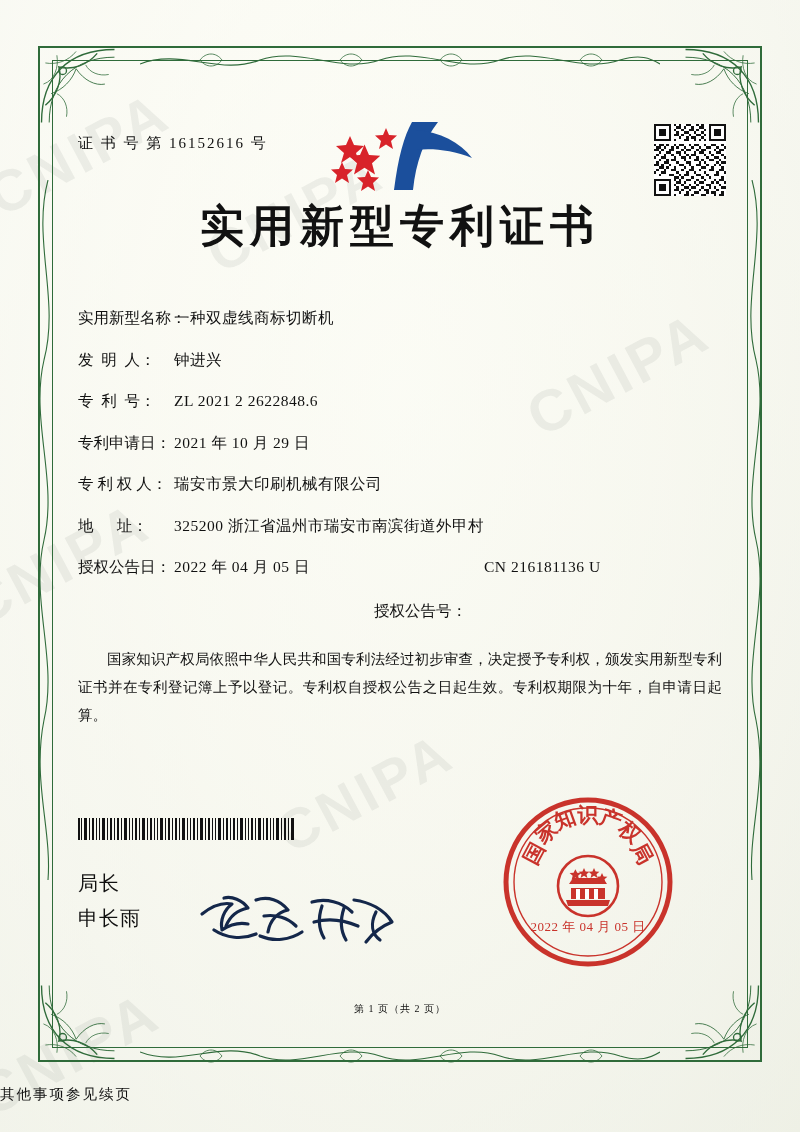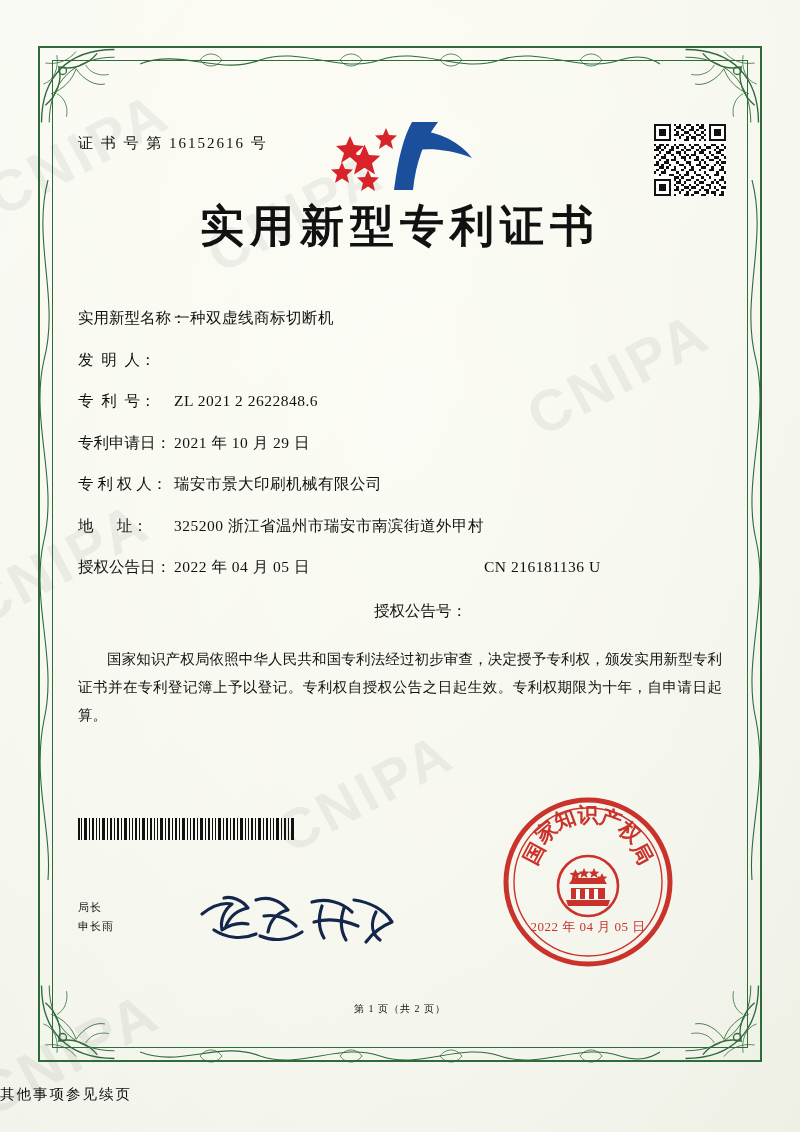--- a/index.html
+++ b/index.html
@@ -105,21 +105,21 @@
   .paras p{margin:0 0 2px 0;text-indent:2em;}
   
   .barcode{
     position:absolute;left:0;bottom:182px;
     width:216px;height:22px;
   }
   .barcode svg{display:block;width:216px;height:22px;}
   
   .sigblock{
     position:absolute;left:0;bottom:86px;
-    font-size:11px;line-height:1.75;color:#111;letter-spacing:1px;
+    font-size:20px;line-height:1.75;color:#111;letter-spacing:1px;
   }
   .sign-img{
     position:absolute;left:116px;bottom:76px;
     width:210px;height:60px;color:#14274a;
   }
   .sign-img svg{display:block;width:100%;height:100%;}
   
   .seal{
     position:absolute;right:46px;bottom:52px;
     width:176px;height:176px;
@@ -475,20 +475,21 @@
 
     <h1 class="title">实用新型专利证书</h1>
 
     <div class="fields">
       <div class="frow">
         <span class="flabel">实用新型名称：</span>
         <span class="fvalue">一种双虚线商标切断机</span>
       </div>
       <div class="frow">
         <span class="flabel">发  明  人：</span>
+        <span class="fvalue">钟进兴</span>
       </div>
       <div class="frow">
         <span class="flabel">专  利  号：</span>
         <span class="fvalue">ZL 2021 2 2622848.6</span>
       </div>
       <div class="frow">
         <span class="flabel">专利申请日：</span>
         <span class="fvalue">2021 年 10 月 29 日</span>
       </div>
       <div class="frow">

